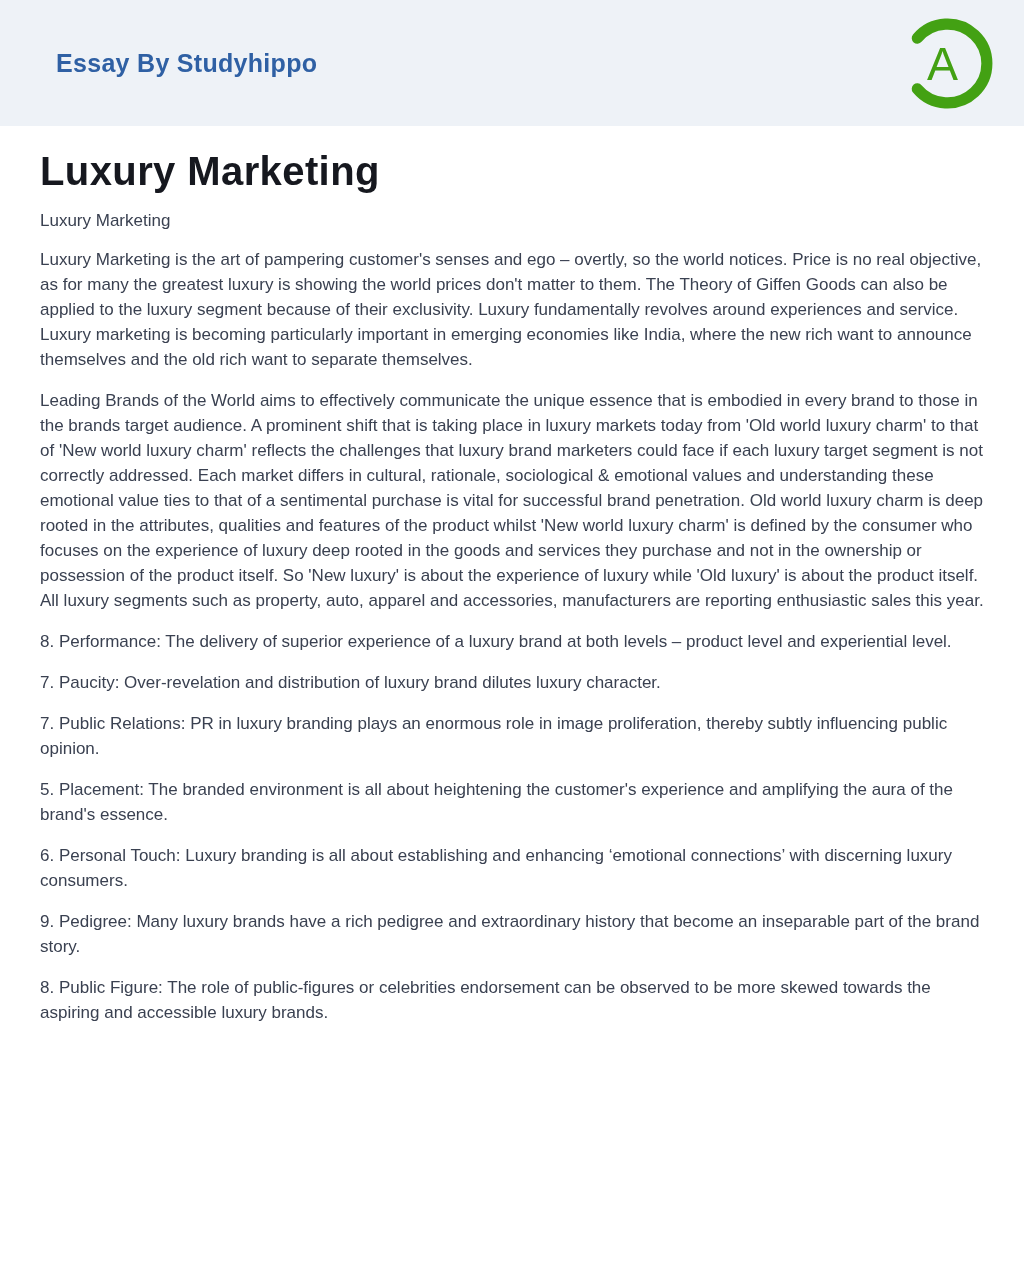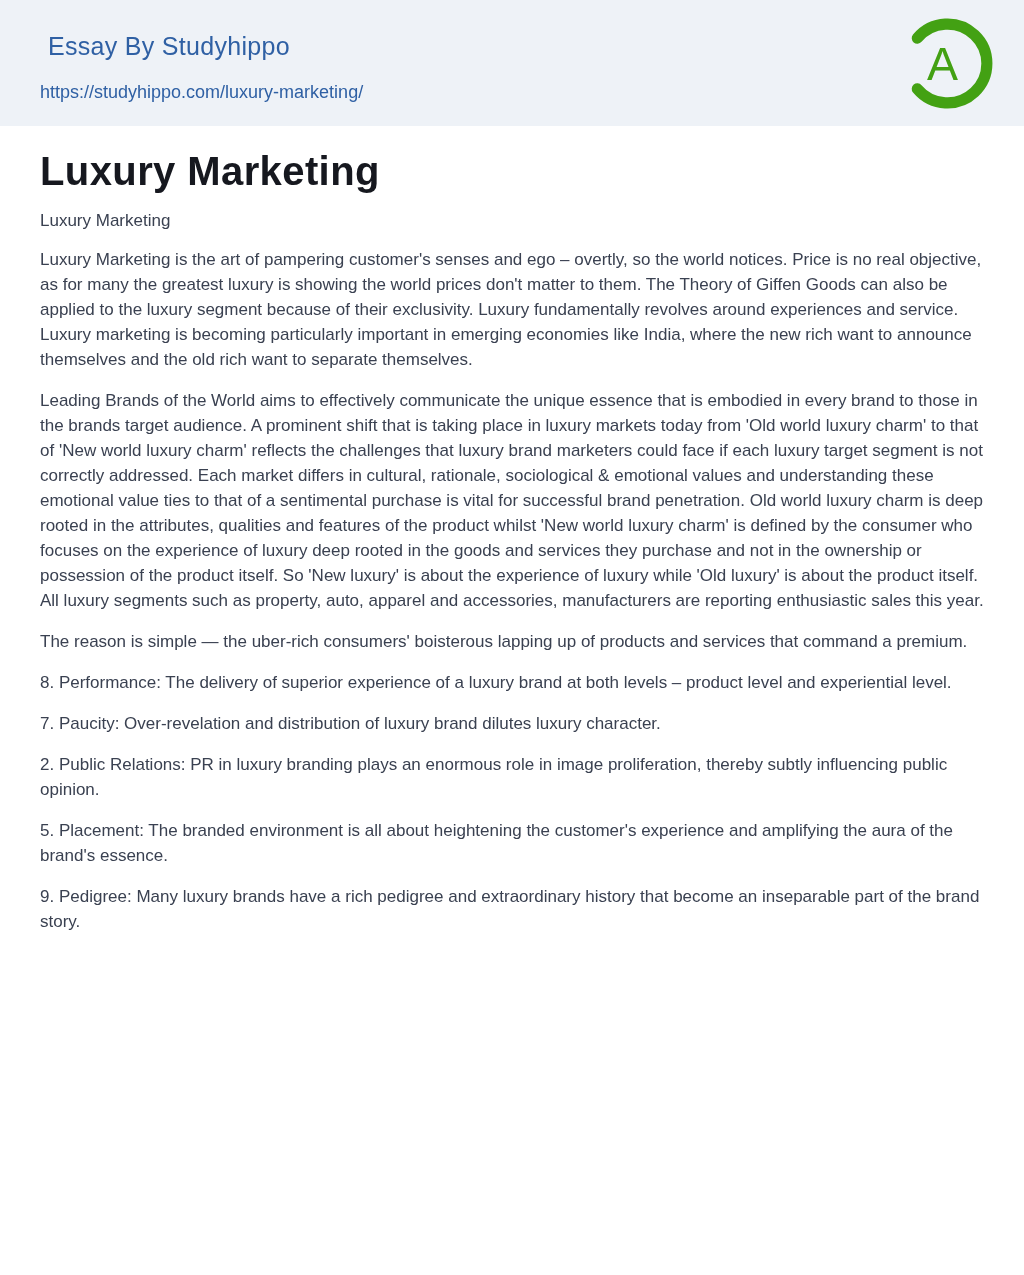--- a/index.html
+++ b/index.html
@@ -22,24 +22,24 @@
     height:126px;
     background:var(--header-bg);
     display:flex;
     align-items:center;
     justify-content:space-between;
     padding:0 30px 0 40px;
   }
   .header-text{display:flex;flex-direction:column;gap:13px;}
   .header-title{
     font-size:25px;
-    font-weight:400;
+    font-weight:700;
     color:var(--accent);
     letter-spacing:.3px;
-    margin:8px;
+    margin:16px;
   }
   .header-url{
     font-size:18px;
     font-weight:400;
     color:var(--accent);
     text-decoration:none;
   }
   .logo{width:93px;height:93px;display:block;}
   main{padding:20px 40px 0 40px;}
   .article-title{
@@ -58,47 +58,47 @@
   }
   .subtitle{margin:0 0 14px 0;}
   .article-body p{margin:0 0 16px 0;}
 </style>
 </head>
 <body>
 
 <header class="header">
   <div class="header-text">
     <h2 class="header-title">Essay By Studyhippo</h2>
-    <a class="header-url" href="#">https://studyhippo.com/luxury-marketing/</a>
   </div>
   <svg class="logo" viewBox="0 0 92 92" aria-hidden="true">
     <path d="M 16.1 20.9 A 39 39 0 1 1 16.1 71.1" fill="none" stroke="#43a113" stroke-width="11" stroke-linecap="round"></path>
     <text x="41" y="62" text-anchor="middle" font-family="Liberation Sans, DejaVu Sans, sans-serif" font-size="46" font-weight="500" fill="#43a113">A</text>
   </svg>
 </header>
 
 <main>
   <h1 class="article-title">Luxury Marketing</h1>
   <p class="subtitle">Luxury Marketing</p>
   <div class="article-body">
 
       <p>Luxury Marketing is the art of pampering customer's senses and ego – overtly, so the world notices. Price is no real objective, as for many the greatest luxury is showing the world prices don't matter to them. The Theory of Giffen Goods can also be applied to the luxury segment because of their exclusivity. Luxury fundamentally revolves around experiences and service. Luxury marketing is becoming particularly important in emerging economies like India, where the new rich want to announce themselves and the old rich want to separate themselves.</p>
 
 
       <p>Leading Brands of the World aims to effectively communicate the unique essence that is embodied in every brand to those in the brands target audience. A prominent shift that is taking place in luxury markets today from 'Old world luxury charm' to that of 'New world luxury charm' reflects the challenges that luxury brand marketers could face if each luxury target segment is not correctly addressed. Each market differs in cultural, rationale, sociological &amp; emotional values and understanding these emotional value ties to that of a sentimental purchase is vital for successful brand penetration. Old world luxury charm is deep rooted in the attributes, qualities and features of the product whilst 'New world luxury charm' is defined by the consumer who focuses on the experience of luxury deep rooted in the goods and services they purchase and not in the ownership or possession of the product itself. So 'New luxury' is about the experience of luxury while 'Old luxury' is about the product itself. All luxury segments such as property, auto, apparel and accessories, manufacturers are reporting enthusiastic sales this year.</p>
 
-      <p>The reason is simple — the uber-rich consumers' boisterous lapping up of products and services that command a premium.</p>
 
 
       <p>8. Performance: The delivery of superior experience of a luxury brand at both levels – product level and experiential level.</p>
 
       <p>7. Paucity: Over-revelation and distribution of luxury brand dilutes luxury character.</p>
 
 
-      <p>2. Public Relations: PR in luxury branding plays an enormous role in image proliferation, thereby subtly influencing public opinion.</p>
+      <p>7. Public Relations: PR in luxury branding plays an enormous role in image proliferation, thereby subtly influencing public opinion.</p>
 
       <p>5. Placement: The branded environment is all about heightening the customer's experience and amplifying the aura of the brand's essence.</p>
 
+      <p>6. Personal Touch: Luxury branding is all about establishing and enhancing ‘emotional connections’ with discerning luxury consumers.</p>
 
       <p>9. Pedigree: Many luxury brands have a rich pedigree and extraordinary history that become an inseparable part of the brand story.</p>
 
+      <p>8. Public Figure: The role of public-figures or celebrities endorsement can be observed to be more skewed towards the aspiring and accessible luxury brands.</p>
     </div>
 </main>
 
 </body></html>

